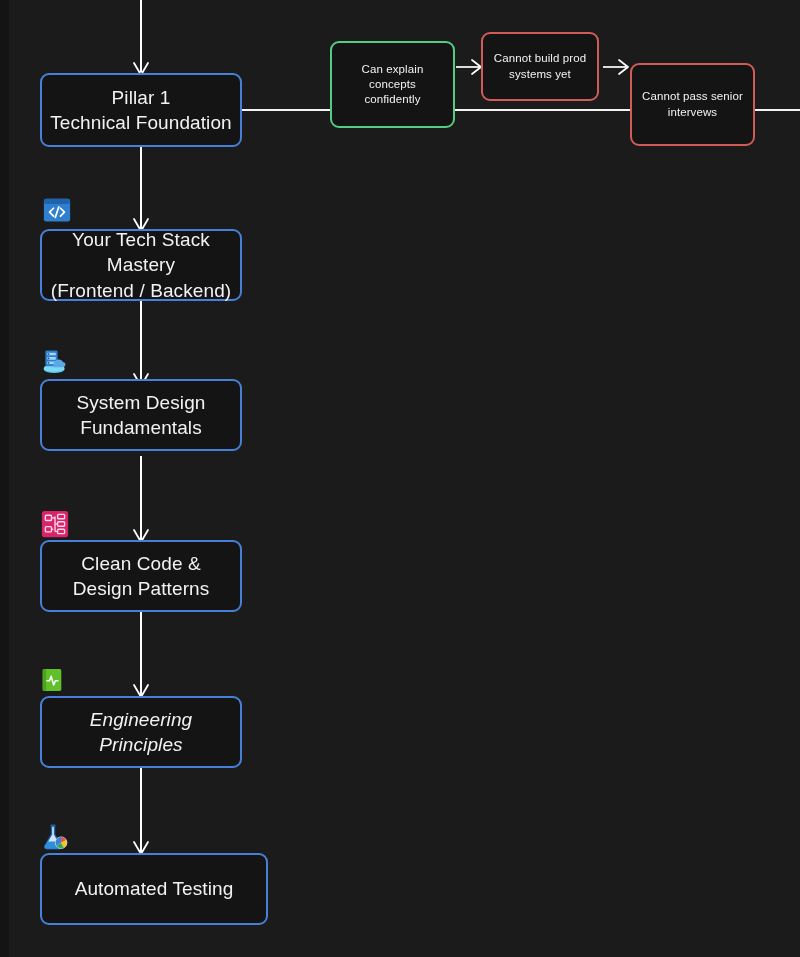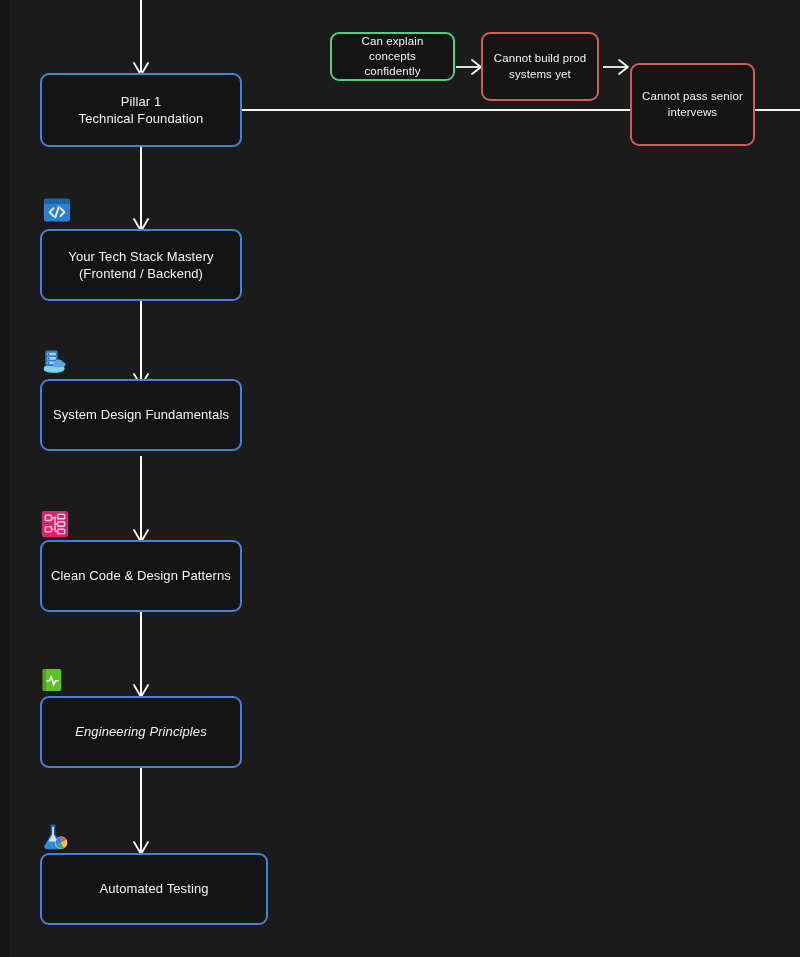--- a/index.html
+++ b/index.html
@@ -34,21 +34,21 @@
     text-align: center;
     border-radius: 9px;
     background: #141414;
     color: #f2f2f2;
     line-height: 1.32;
     letter-spacing: .1px;
     padding: 4px 8px;
   }
   .node.blue {
     border: 2.5px solid #4780d8;
-    font-size: 13px;
+    font-size: 19px;
   }
   .node.green {
     border: 2.2px solid #52cd82;
     font-size: 11.5px;
   }
   .node.red {
     border: 2.2px solid #d05c58;
     font-size: 11.5px;
   }
   .node .lbl { display: block; white-space: pre-line; }
@@ -204,21 +204,21 @@
   </div>
 
   <div class="node blue" style="left:40px; top:696px; width:202px; height:72px;font-style:italic;">
     <span class="lbl">Engineering Principles</span>
   </div>
 
   <div class="node blue" style="left:40px; top:853px; width:228px; height:72px;">
     <span class="lbl">Automated Testing</span>
   </div>
 
-  <div class="node green" style="left:330px; top:32px; width:125px; height:49px;">
+  <div class="node green" style="left:330px; top:41px; width:125px; height:87px;">
     <span class="lbl">Can explain
 concepts confidently</span>
   </div>
 
   <div class="node red" style="left:481px; top:32px; width:118px; height:69px;">
     <span class="lbl">Cannot build prod
 systems yet</span>
   </div>
 
   <div class="node red" style="left:630px; top:32px; width:125px; height:83px;margin-top:31px;">

